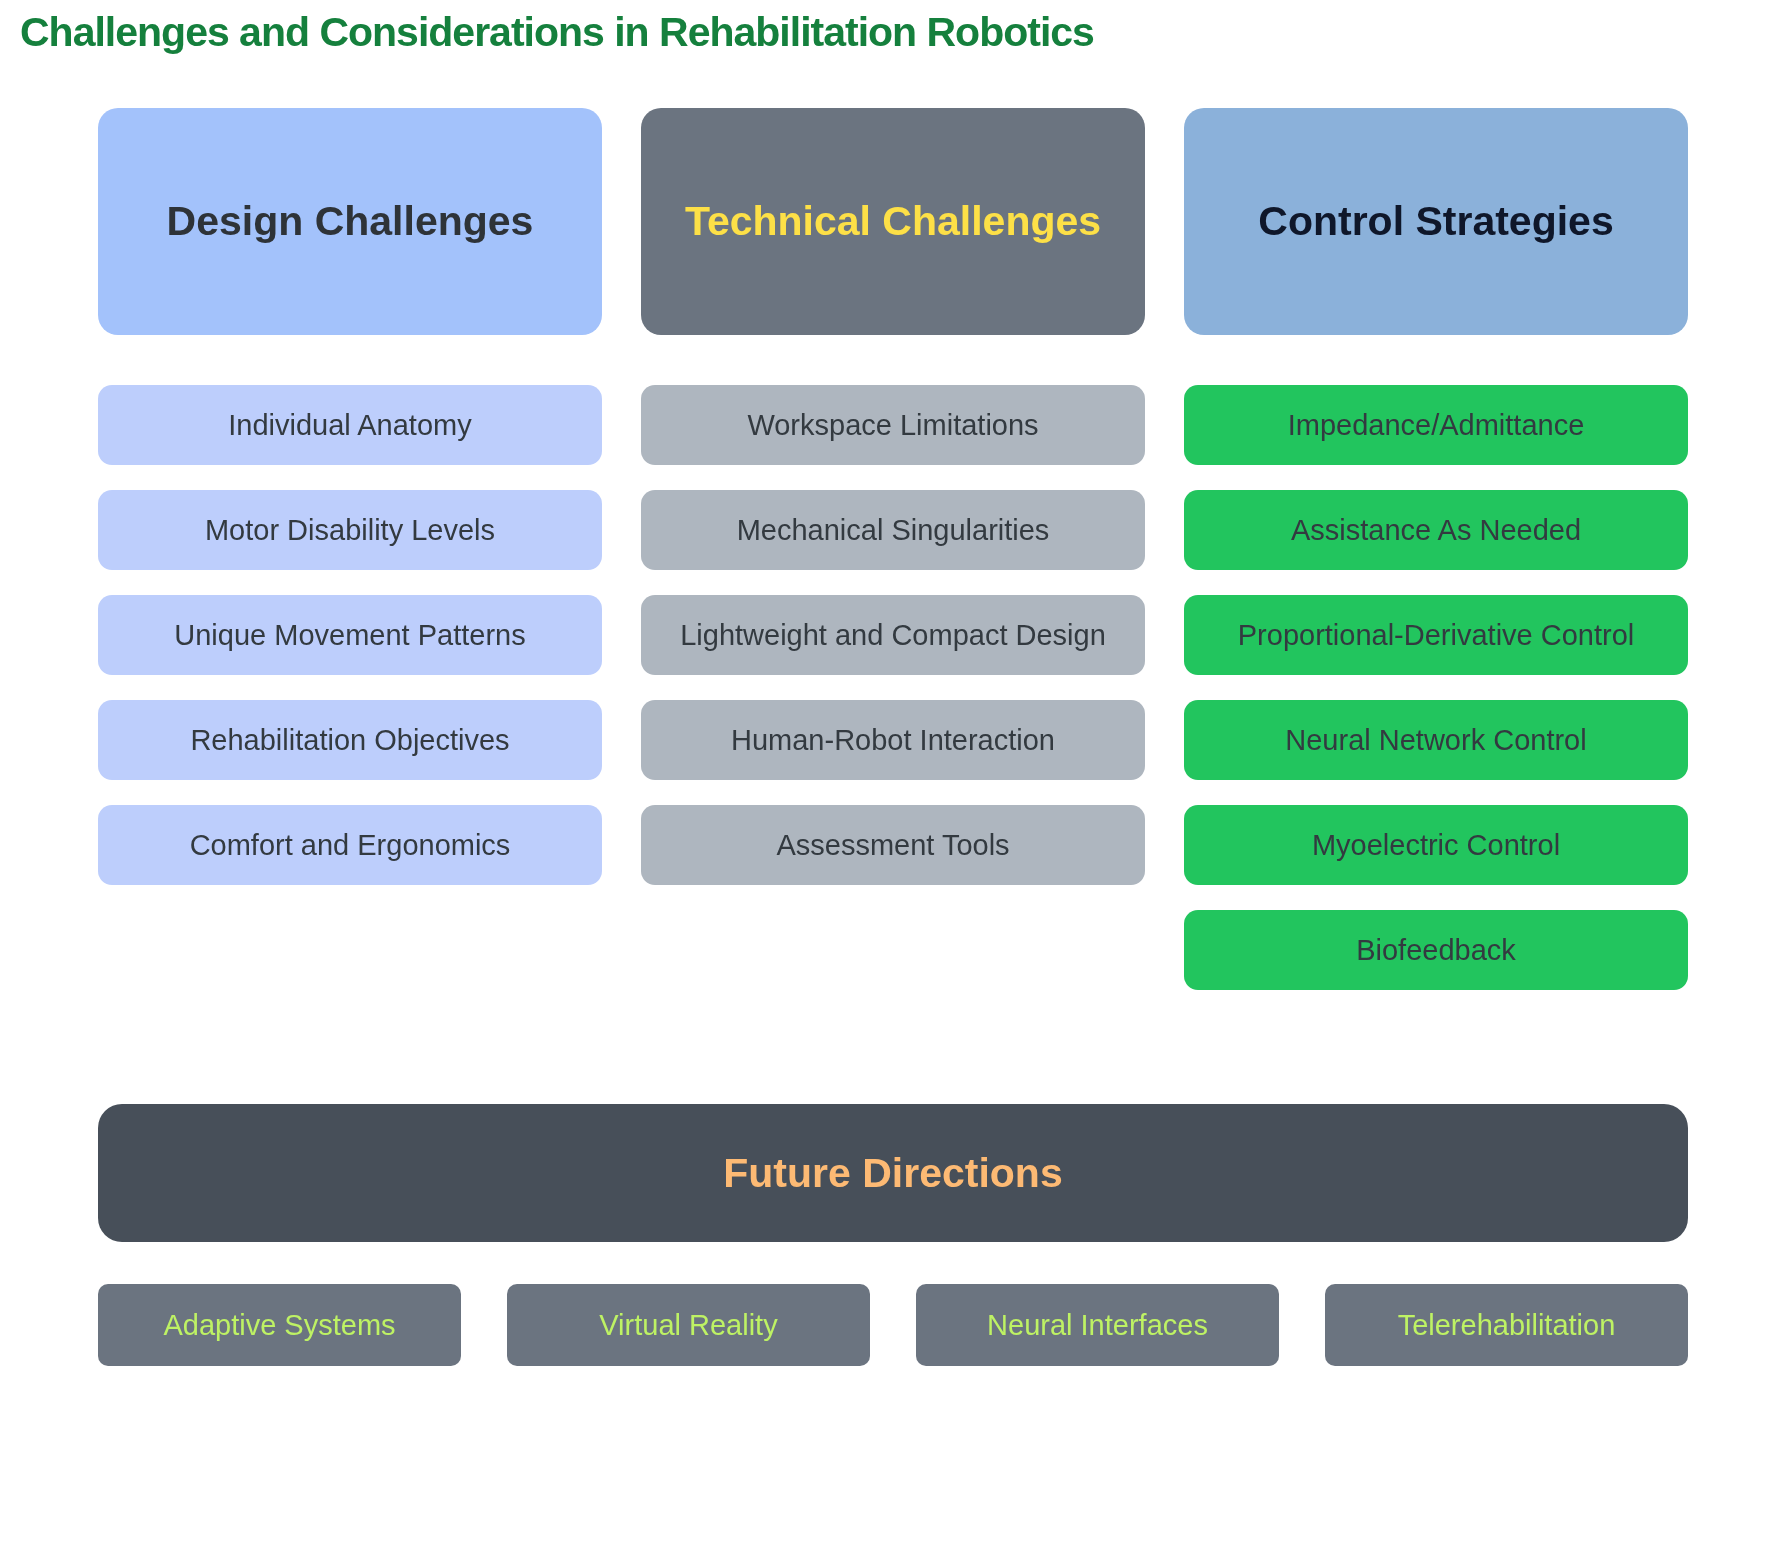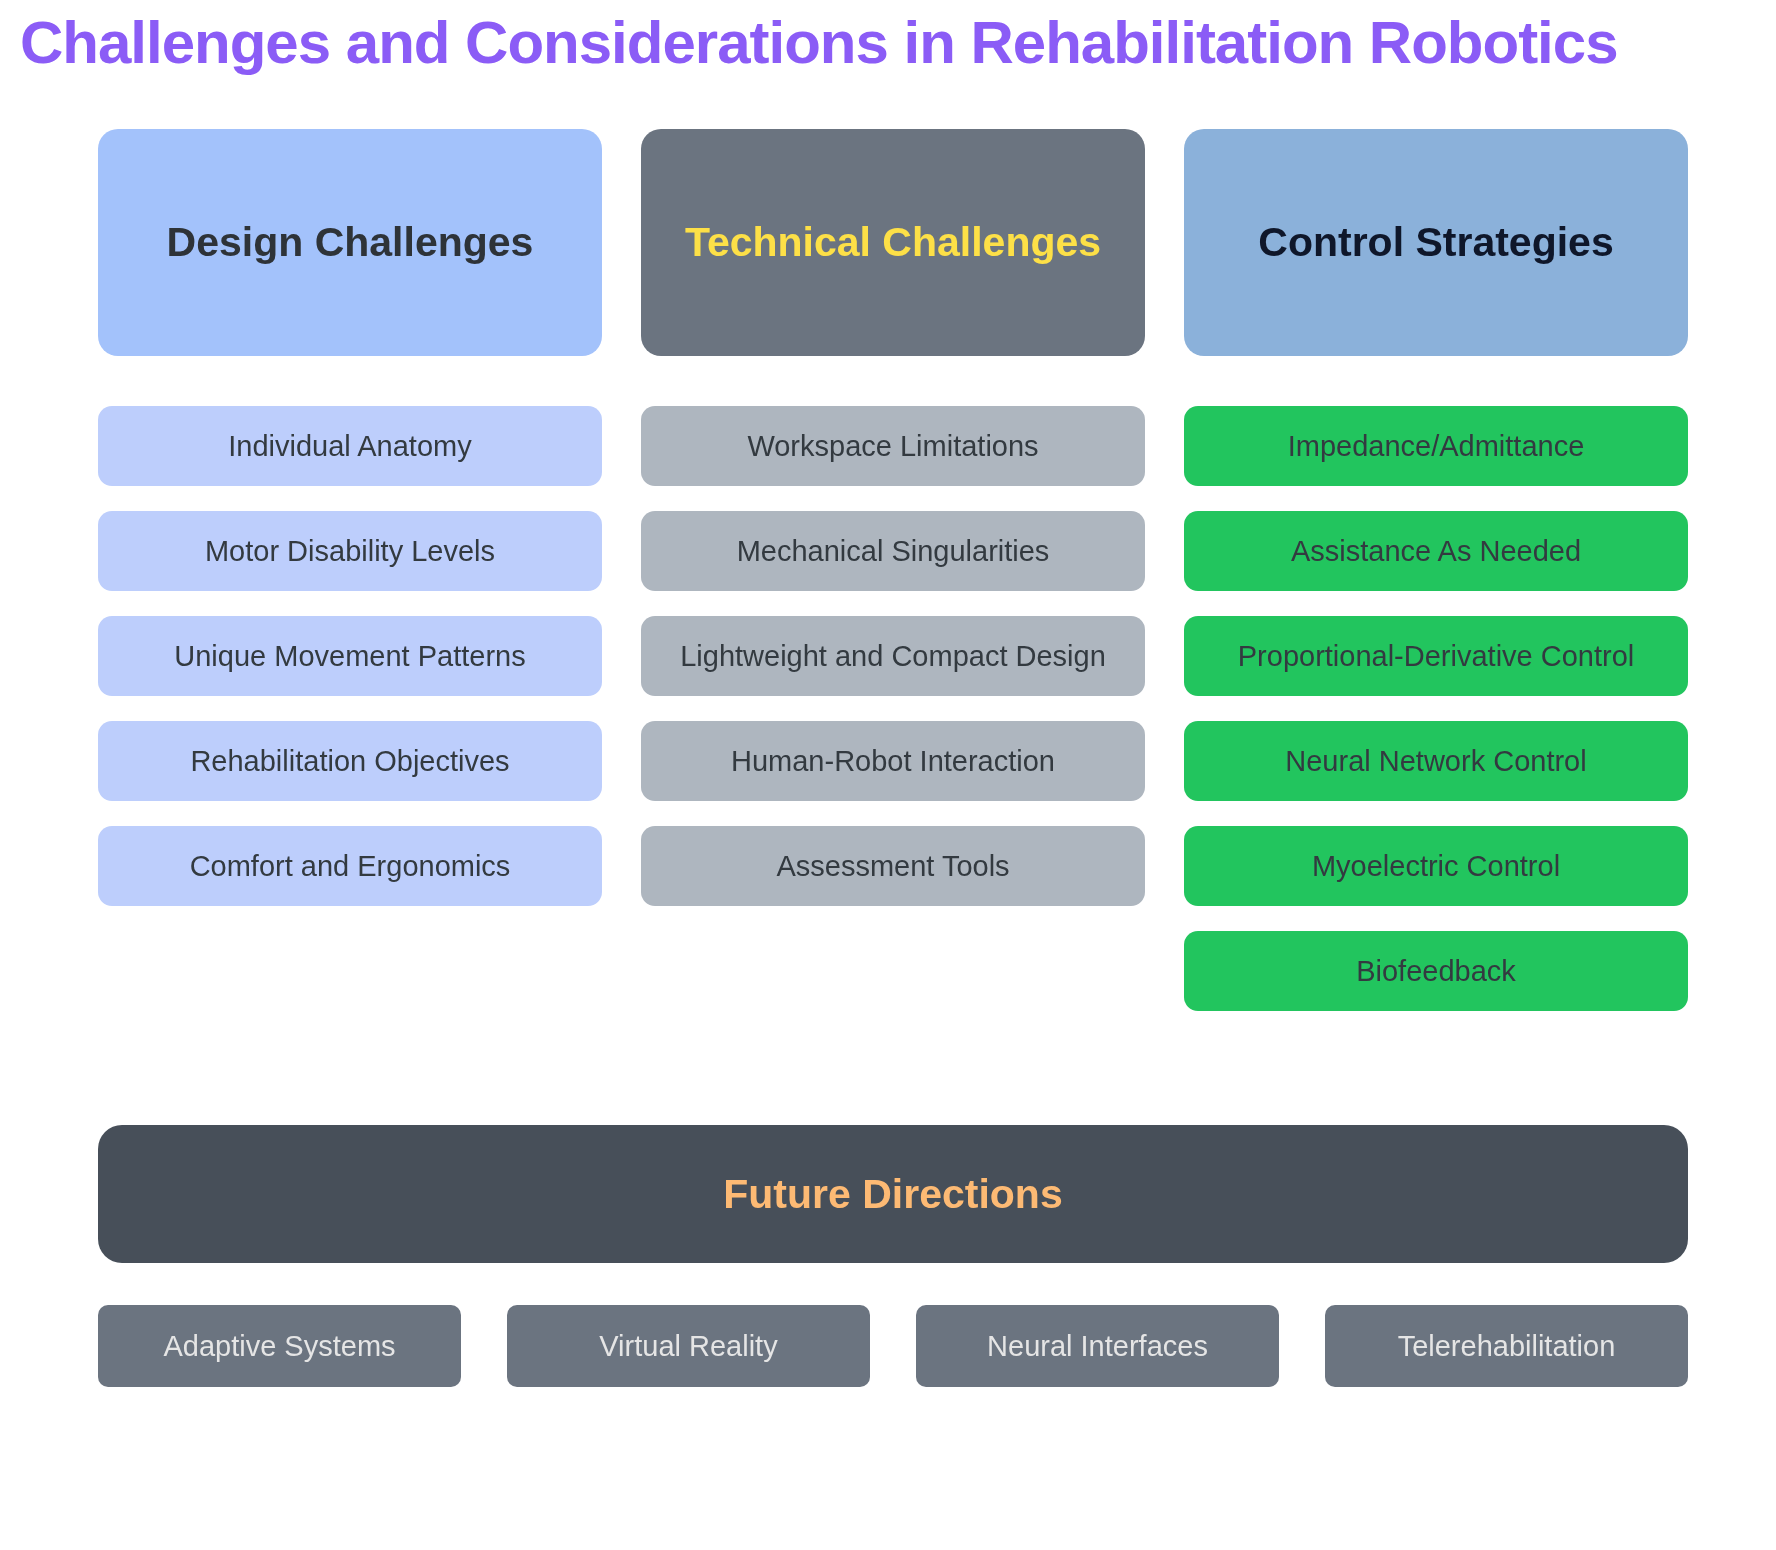--- a/index.html
+++ b/index.html
@@ -10,23 +10,23 @@
   }
   .canvas {
     position: relative;
     width: 1776px;
     height: 1550px;
     background: #ffffff;
     overflow: hidden;
   }
   .page-title {
     padding: 10px 0 0 20px;
-    font-size: 60px;
+    font-size: 41px;
     font-weight: bold;
-    color: #8b5cf6;
+    color: #15803d;
     letter-spacing: -1px;
     line-height: 1.1;
     white-space: nowrap;
   }
   .columns {
     display: flex;
     gap: 39px;
     margin: 53px 88px 0 98px;
   }
   .col {
@@ -79,21 +79,21 @@
   .future-row {
     display: flex;
     gap: 46px;
     margin: 42px 88px 0 98px;
   }
   .future-item {
     flex: 1;
     height: 82px;
     border-radius: 10px;
     background: #6b7480;
-    color: #e5e5e5;
+    color: #bef264;
     font-size: 29px;
     display: flex;
     align-items: center;
     justify-content: center;
     text-align: center;
     white-space: nowrap;
   }
 </style>
 </head>
 <body>

